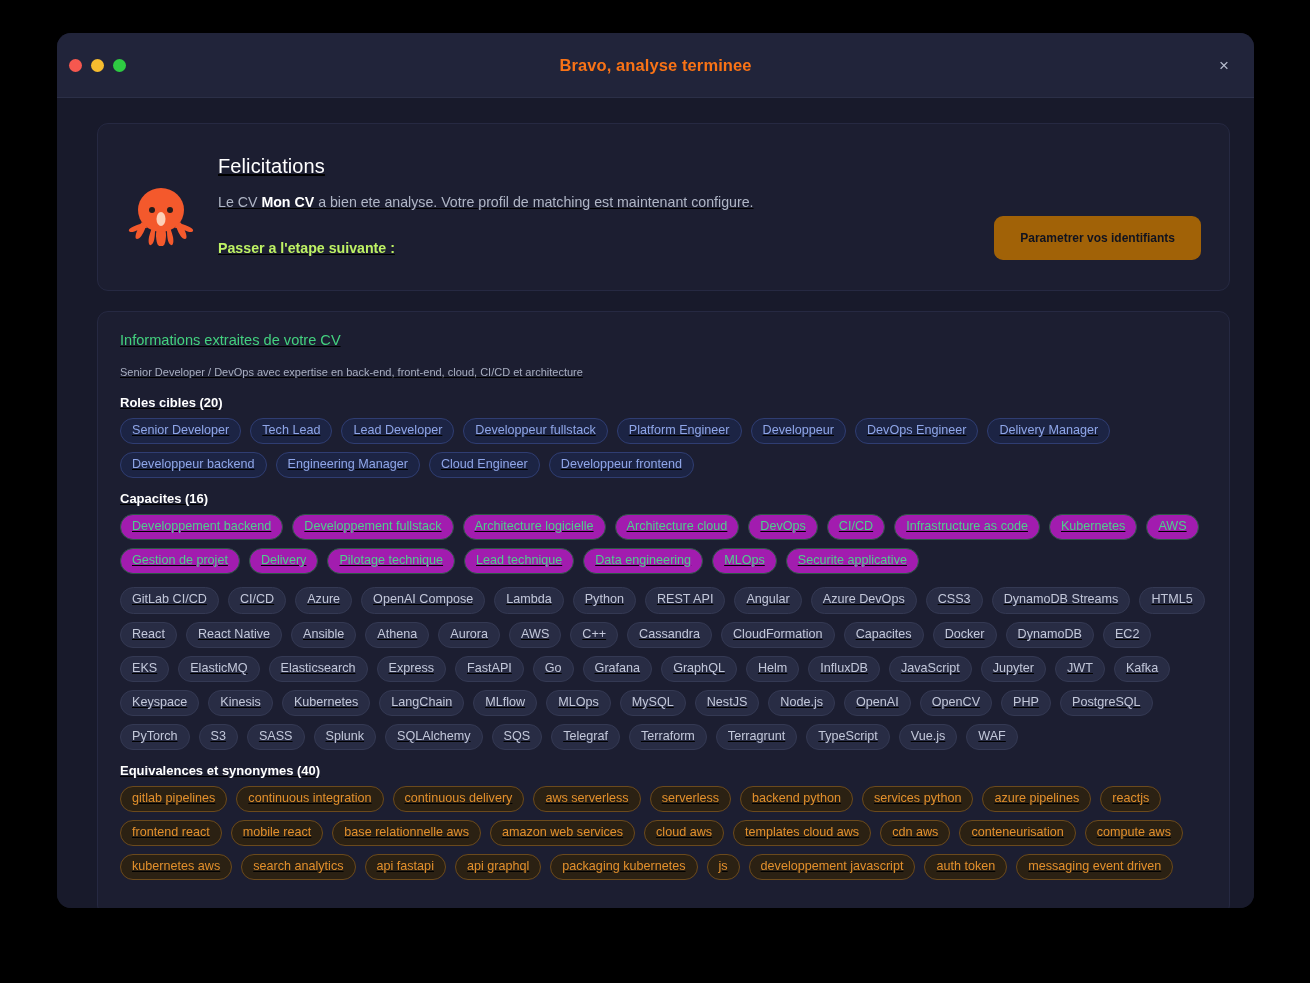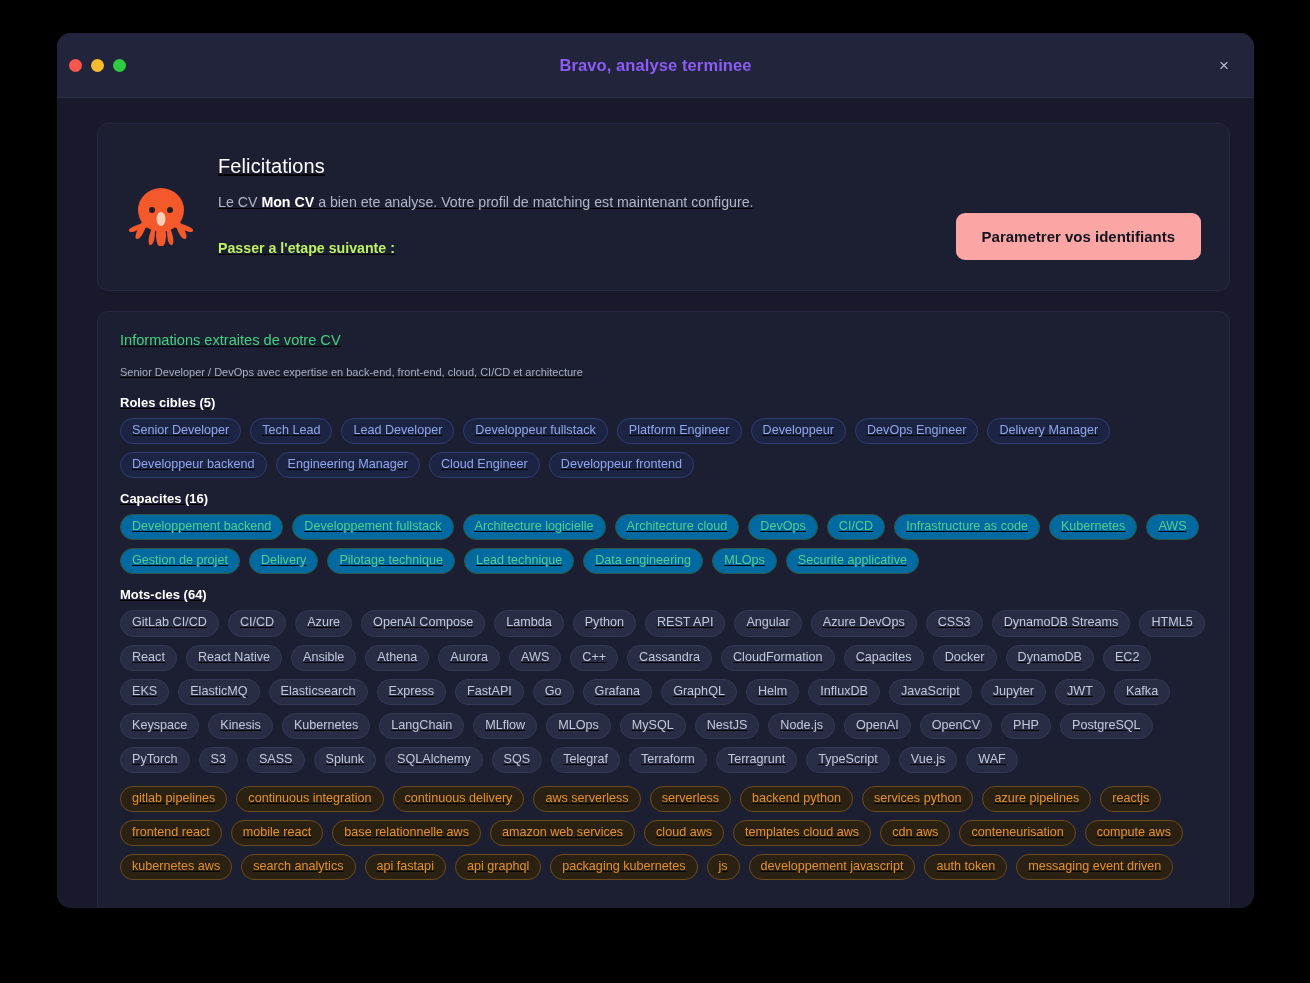--- a/index.html
+++ b/index.html
@@ -50,21 +50,21 @@
   }
   .dot { width: 13px; height: 13px; border-radius: 50%; }
   .dot.red    { background: #f6584f; }
   .dot.yellow { background: #f6bc2f; }
   .dot.green  { background: #2ecb42; }
 
   .window-title {
     position: absolute;
     left: 0; right: 0;
     text-align: center;
-    color: #8b5cf6;
+    color: #f97316;
     font-size: 16.5px;
     font-weight: bold;
     letter-spacing: .1px;
   }
 
   .close-btn {
     position: absolute;
     right: 18px;
     width: 24px; height: 24px;
     display: flex; align-items: center; justify-content: center;
@@ -129,26 +129,26 @@
   .next-step {
     color: #bef264;
     font-size: 14.2px;
     font-weight: bold;
   }
 
   .cta {
     position: absolute;
     right: 28px;
     bottom: 30px;
-    background: #fca5a5;
+    background: #a16207;
     color: #11131f;
     border: none;
     border-radius: 9px;
     padding: 15px 26px;
-    font-size: 15px;
+    font-size: 12px;
     font-weight: bold;
     font-family: "Liberation Sans", sans-serif;
     cursor: pointer;
     white-space: nowrap;
   }
 
   
   .extracted {
     margin-top: 20px;
     padding: 20px 22px 22px 22px;
@@ -192,21 +192,21 @@
     white-space: nowrap;
     border: 1px solid transparent;
   }
 
   .tag.role {
     background: #1c2444;
     border-color: #2f3d72;
     color: #8fa6e8;
   }
   .tag.capacity {
-    background: #0369a1;
+    background: #a21caf;
     border-color: #2c5946;
     color: #4fcf8c;
   }
   .tag.keyword {
     background: #282c44;
     border-color: #343953;
     color: #c3c8da;
   }
   .tag.synonym {
     background: #2b2113;
@@ -257,21 +257,21 @@
           <div class="next-step">Passer a l'etape suivante :</div>
         </div>
         <button class="cta">Parametrer vos identifiants</button>
       </div>
 
       <div class="card extracted">
         <div class="section-heading">Informations extraites de votre CV</div>
         <div class="summary">Senior Developer / DevOps avec expertise en back-end, front-end, cloud, CI/CD et architecture</div>
         <div id="groups">
             <div class="group">
-              <div class="group-title">Roles cibles (5)</div>
+              <div class="group-title">Roles cibles (20)</div>
               <div class="tagrow">
                 <span class="tag role">Senior Developer</span>
                 <span class="tag role">Tech Lead</span>
                 <span class="tag role">Lead Developer</span>
                 <span class="tag role">Developpeur fullstack</span>
                 <span class="tag role">Platform Engineer</span>
                 <span class="tag role">Developpeur</span>
                 <span class="tag role">DevOps Engineer</span>
                 <span class="tag role">Delivery Manager</span>
                 <span class="tag role">Developpeur backend</span>
@@ -295,21 +295,20 @@
                 <span class="tag capacity">Gestion de projet</span>
                 <span class="tag capacity">Delivery</span>
                 <span class="tag capacity">Pilotage technique</span>
                 <span class="tag capacity">Lead technique</span>
                 <span class="tag capacity">Data engineering</span>
                 <span class="tag capacity">MLOps</span>
                 <span class="tag capacity">Securite applicative</span>
               </div>
             </div>
             <div class="group">
-              <div class="group-title">Mots-cles (64)</div>
               <div class="tagrow">
                 <span class="tag keyword">GitLab CI/CD</span>
                 <span class="tag keyword">CI/CD</span>
                 <span class="tag keyword">Azure</span>
                 <span class="tag keyword">OpenAI Compose</span>
                 <span class="tag keyword">Lambda</span>
                 <span class="tag keyword">Python</span>
                 <span class="tag keyword">REST API</span>
                 <span class="tag keyword">Angular</span>
                 <span class="tag keyword">Azure DevOps</span>
@@ -364,20 +363,21 @@
                 <span class="tag keyword">SQS</span>
                 <span class="tag keyword">Telegraf</span>
                 <span class="tag keyword">Terraform</span>
                 <span class="tag keyword">Terragrunt</span>
                 <span class="tag keyword">TypeScript</span>
                 <span class="tag keyword">Vue.js</span>
                 <span class="tag keyword">WAF</span>
               </div>
             </div>
             <div class="group">
+              <div class="group-title">Equivalences et synonymes (40)</div>
               <div class="tagrow">
                 <span class="tag synonym">gitlab pipelines</span>
                 <span class="tag synonym">continuous integration</span>
                 <span class="tag synonym">continuous delivery</span>
                 <span class="tag synonym">aws serverless</span>
                 <span class="tag synonym">serverless</span>
                 <span class="tag synonym">backend python</span>
                 <span class="tag synonym">services python</span>
                 <span class="tag synonym">azure pipelines</span>
                 <span class="tag synonym">reactjs</span>

